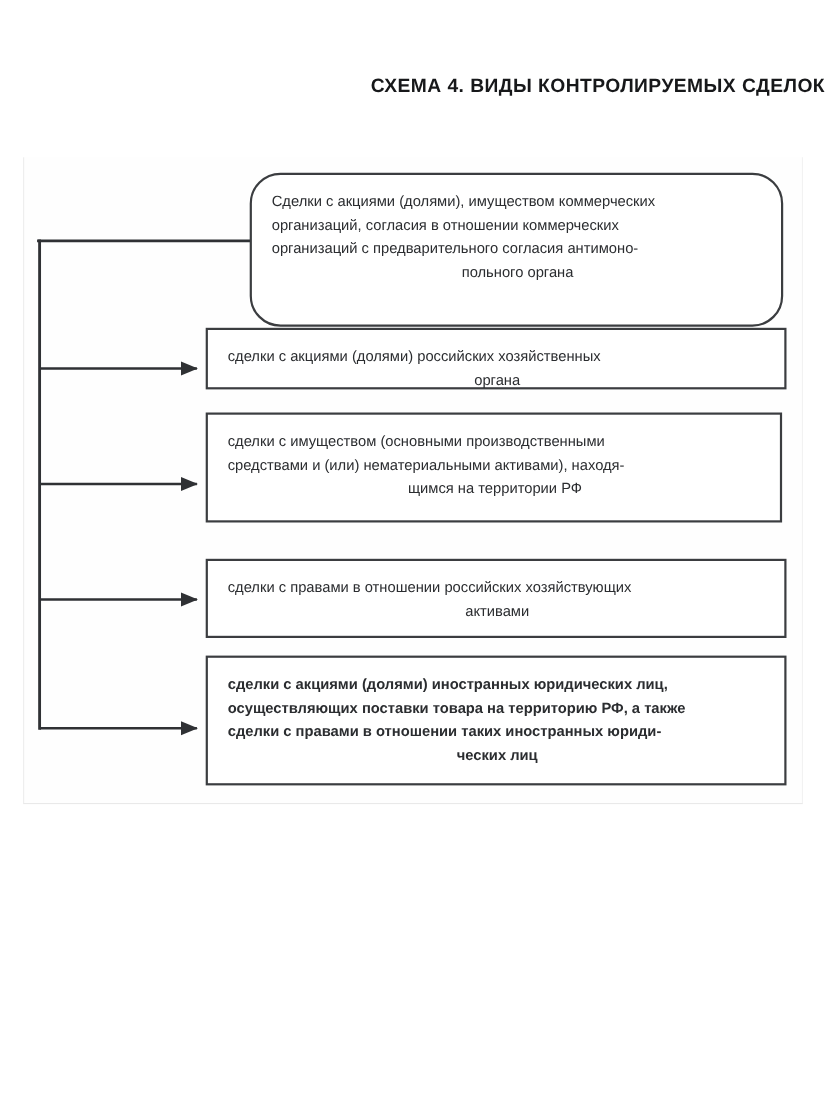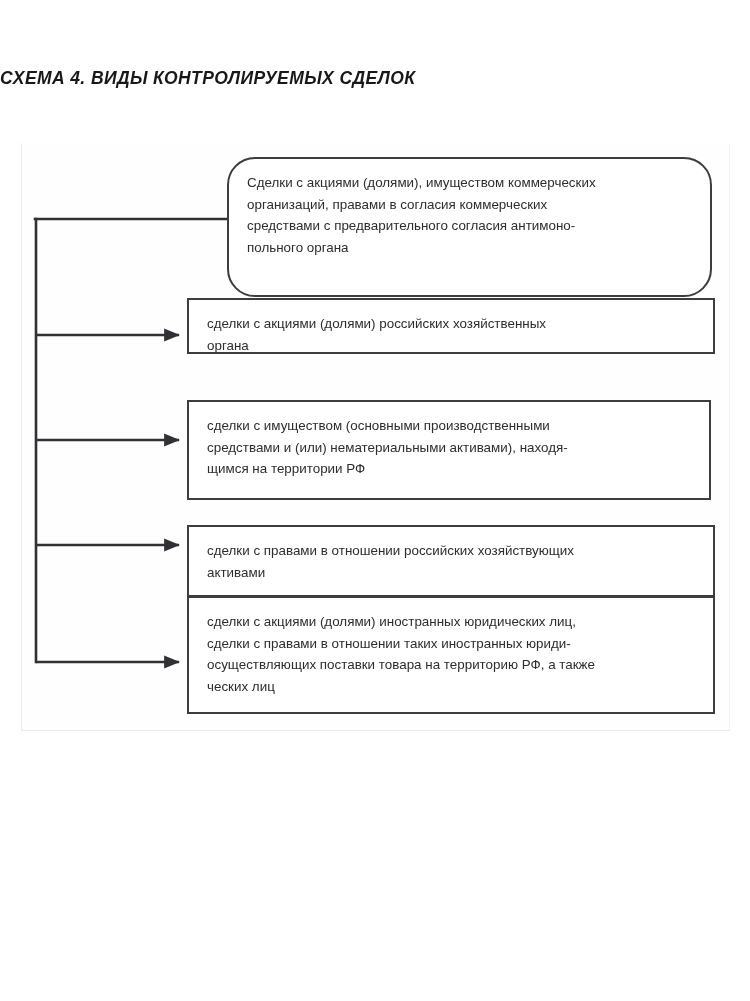--- a/index.html
+++ b/index.html
@@ -15,24 +15,23 @@
     font-family: "Liberation Sans", "DejaVu Sans", sans-serif;
     overflow: hidden;
   }
 
   
   .page-title {
     position: absolute;
     left: 0;
     top: 68px;
     width: 750px;
-    text-align: left;
+    text-align: right;
     font-size: 17.5px;
     font-weight: bold;
-    font-style: italic;
     letter-spacing: 0.4px;
     color: #17181a;
     white-space: nowrap;
   }
 
   
   .diagram-panel {
     position: absolute;
     left: 21px;
     top: 143px;
@@ -69,29 +68,29 @@
     text-justify: inter-word;
     -moz-hyphens: none;
     hyphens: none;
   }
   .node-box.rounded {
     border-radius: 15px;
   }
 
   #node-0 { left: 227px; top: 157px;  width: 485px; height: 140px; border-radius: 28px; }
   #node-1 { left: 187px; top: 298px;  width: 528px; height: 56px;  }
-  #node-2 { left: 187px; top: 400px;  width: 524px; height: 100px; }
-  #node-3 { left: 187px; top: 508px;  width: 528px; height: 72px; margin-top: 17px;  }
-  #node-4 { left: 187px; top: 596px;  width: 528px; height: 118px; }
+  #node-2 { left: 187px; top: 375px;  width: 524px; height: 100px; }
+  #node-3 { left: 187px; top: 508px;  width: 528px; height: 72px;  }
+  #node-4 { left: 187px; top: 596px;  width: 528px; height: 118px; font-weight: bold; }
 
   .node-box p {
     margin: 0;
   }
   .node-box p:last-child {
-    text-align: left;
+    text-align: center;
   }
 </style>
 </head>
 <body>
 
 <div class="page-title">СХЕМА 4. ВИДЫ КОНТРОЛИРУЕМЫХ СДЕЛОК</div>
 
 <div class="diagram-panel"></div>
 
 <svg class="connectors" viewBox="0 0 750 1001" xmlns="http://www.w3.org/2000/svg">
@@ -106,22 +105,22 @@
   <path d="M35,219 L227,219" stroke="#2f3134" stroke-width="2.6" fill="none" stroke-linecap="square"></path>
 
   <path d="M36,335 L179,335" stroke="#2f3134" stroke-width="2.4" fill="none" marker-end="url(#arrowhead)"></path>
   <path d="M36,440 L179,440" stroke="#2f3134" stroke-width="2.4" fill="none" marker-end="url(#arrowhead)"></path>
   <path d="M36,545 L179,545" stroke="#2f3134" stroke-width="2.4" fill="none" marker-end="url(#arrowhead)"></path>
   <path d="M36,662 L179,662" stroke="#2f3134" stroke-width="2.4" fill="none" marker-end="url(#arrowhead)"></path>
 </svg>
 
 <div class="node-box rounded" id="node-0">
   <p>Сделки с акциями (долями), имуществом коммерческих</p>
-  <p>организаций, правами в согласия коммерческих</p>
-  <p>средствами с предварительного согласия антимоно-</p>
+  <p>организаций, согласия в отношении коммерческих</p>
+  <p>организаций с предварительного согласия антимоно-</p>
   <p>польного органа</p>
 </div>
 
 <div class="node-box" id="node-1">
   <p>сделки с акциями (долями) российских хозяйственных</p>
   <p>органа</p>
 </div>
 
 <div class="node-box" id="node-2">
   <p>сделки с имуществом (основными производственными</p>
@@ -129,16 +128,16 @@
   <p>щимся на территории РФ</p>
 </div>
 
 <div class="node-box" id="node-3">
   <p>сделки с правами в отношении российских хозяйствующих</p>
   <p>активами</p>
 </div>
 
 <div class="node-box" id="node-4">
   <p>сделки с акциями (долями) иностранных юридических лиц,</p>
+  <p>осуществляющих поставки товара на территорию РФ, а также</p>
   <p>сделки с правами в отношении таких иностранных юриди-</p>
-  <p>осуществляющих поставки товара на территорию РФ, а также</p>
   <p>ческих лиц</p>
 </div>
 
 </body></html>

